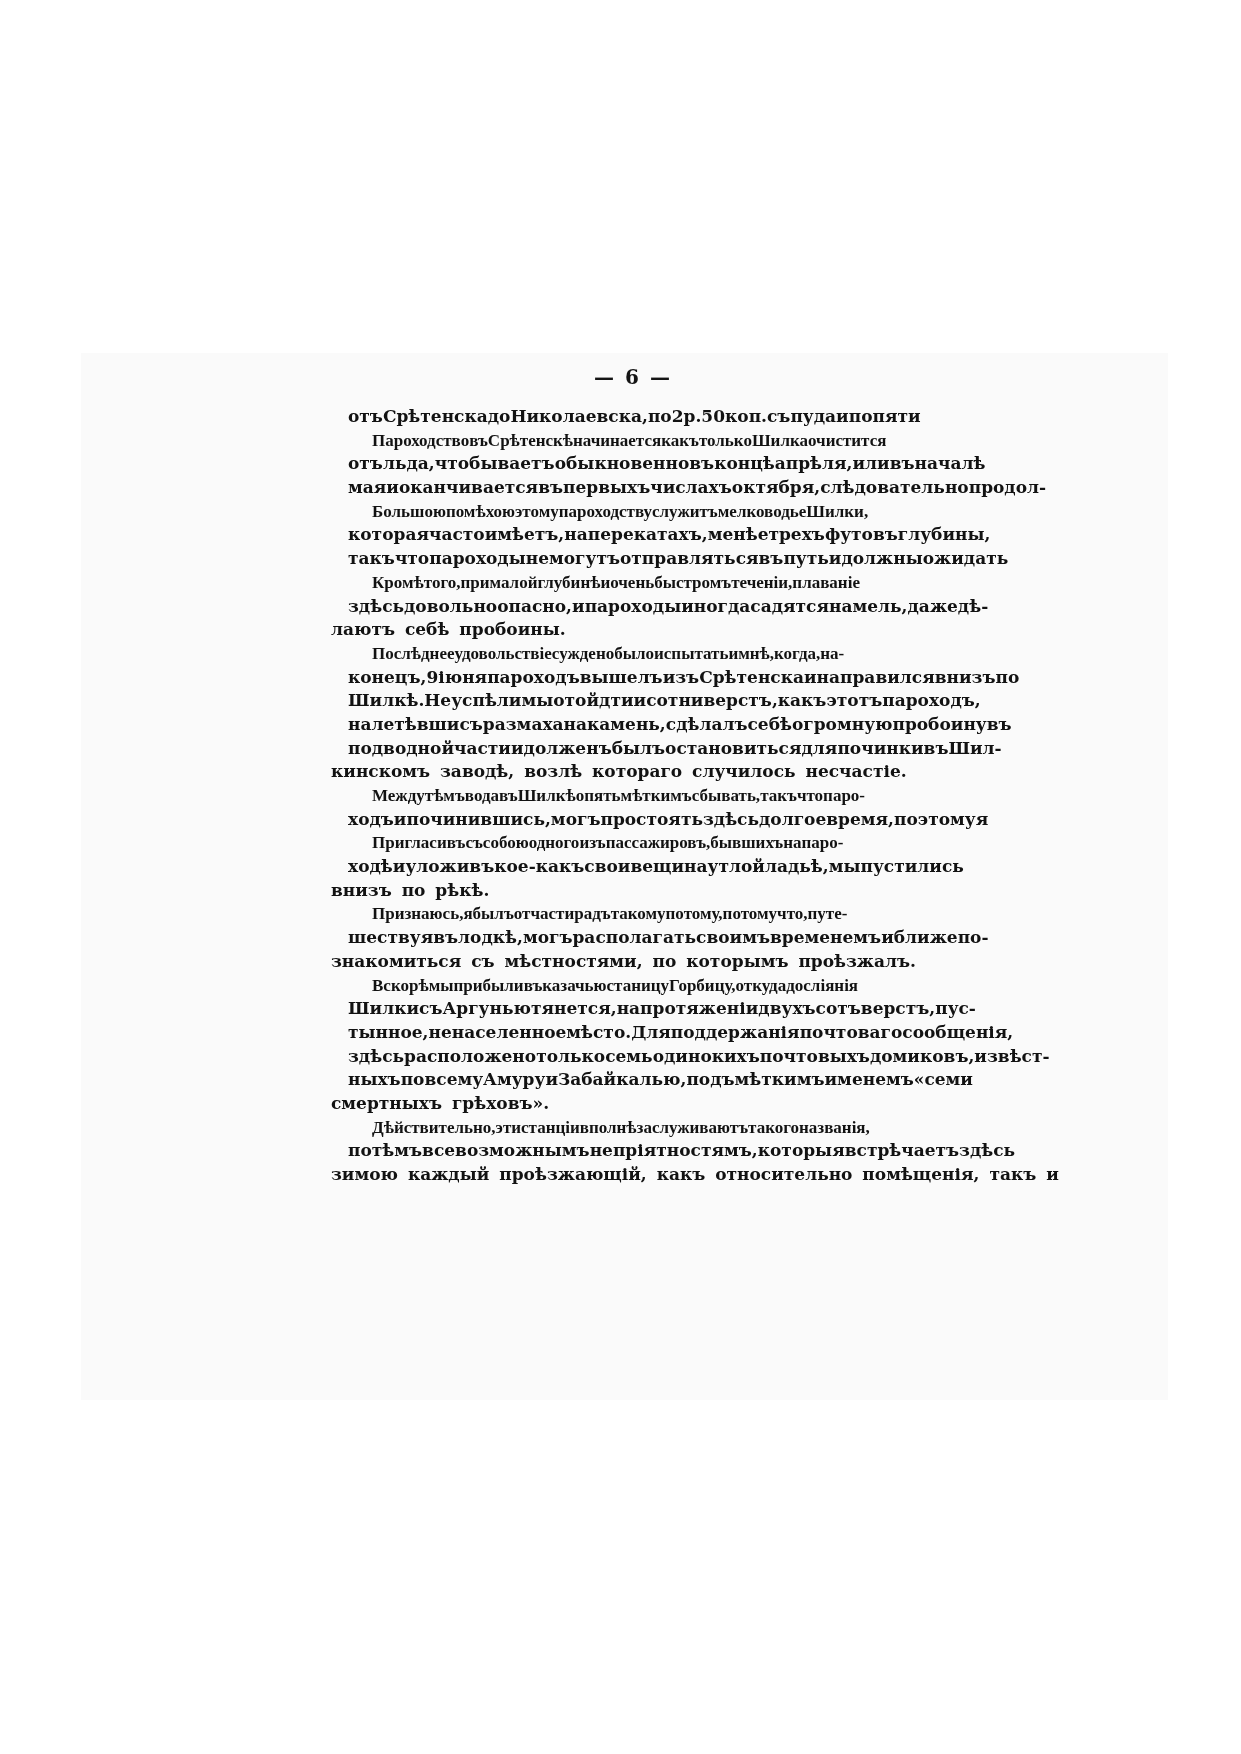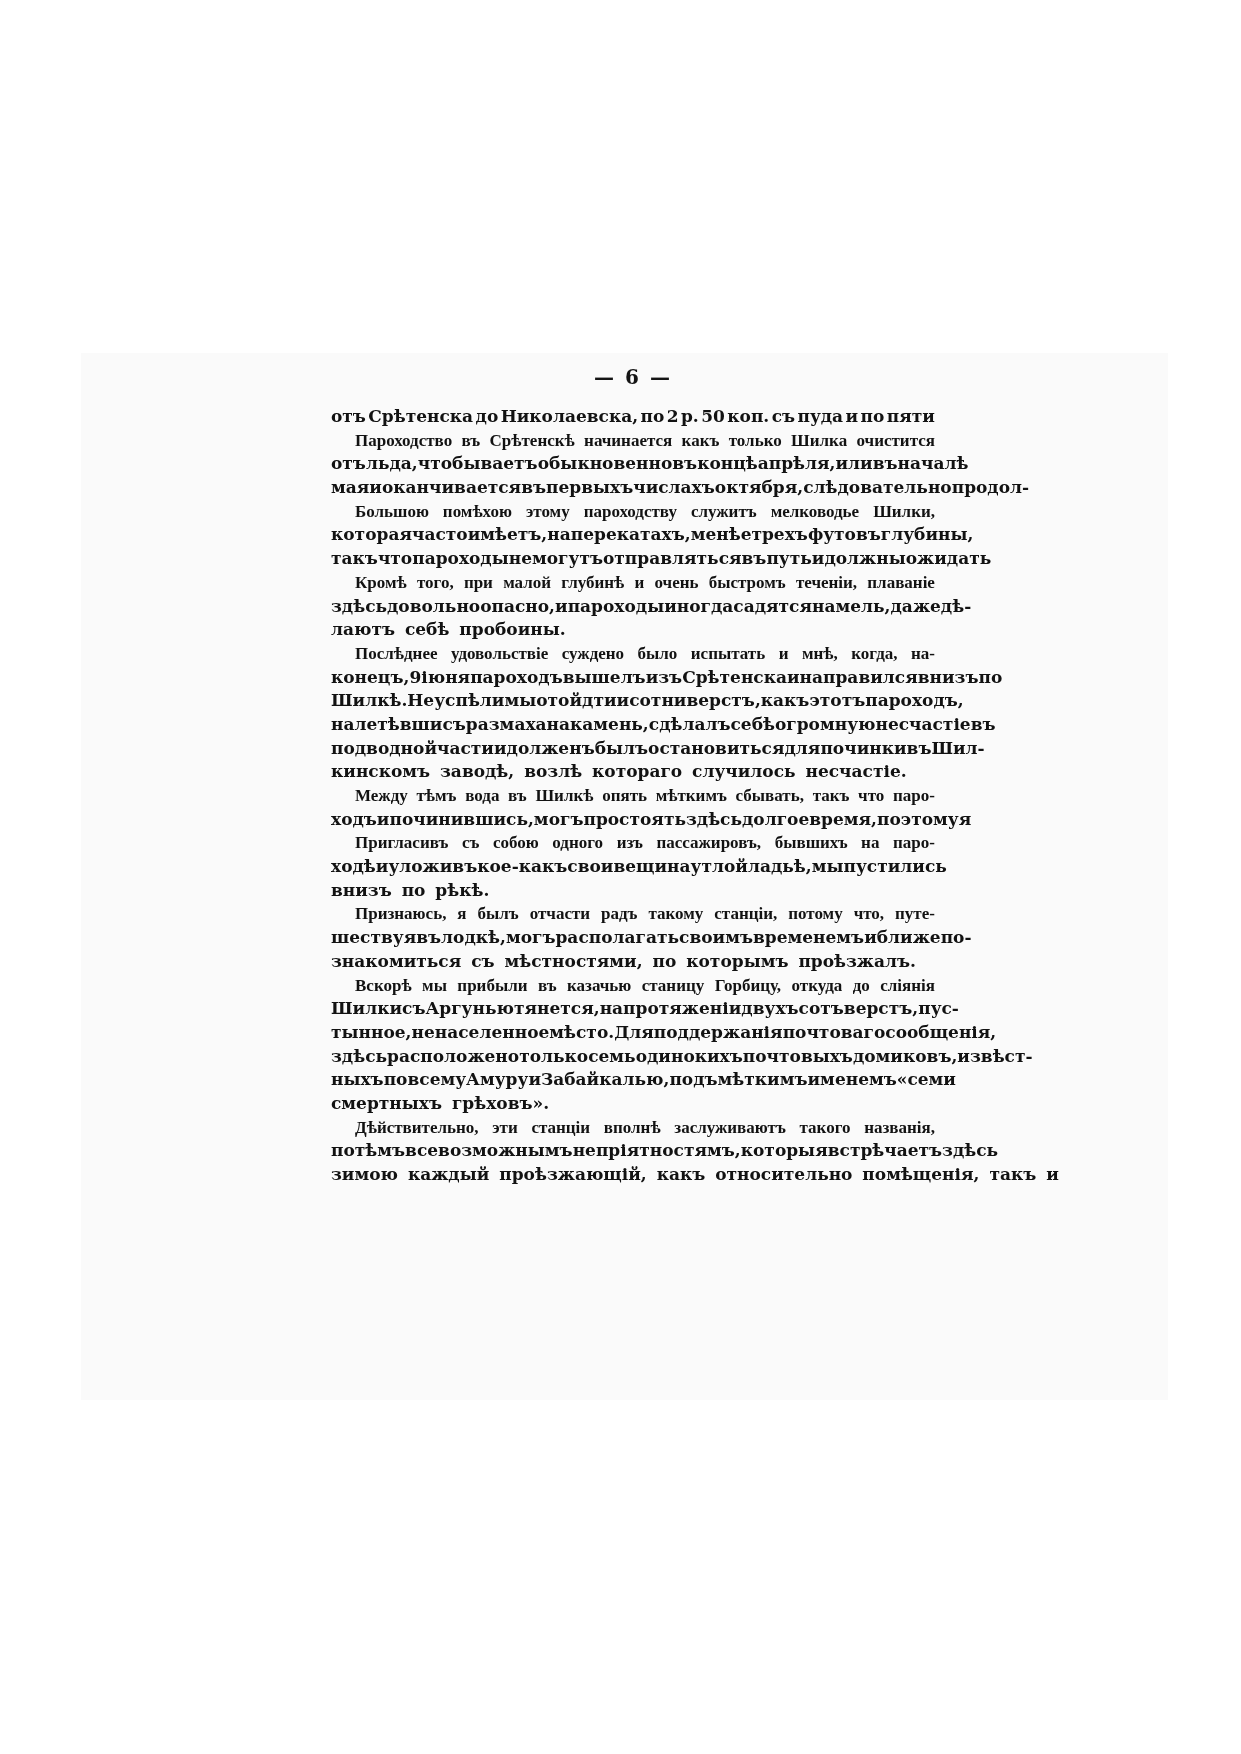--- a/index.html
+++ b/index.html
@@ -48,21 +48,21 @@
     padding: 0;
   }
   .line {
     height: 23.7px;
     line-height: 23.7px;
     white-space: nowrap;
   }
   
   .line.just {
     display: flex;
-    justify-content: space-between;
+    margin-left: 17px;
   }
   .line.just .w {
     flex: 0 0 auto;
   }
   
   .line.last {
     word-spacing: 4px;
   }
   .line.indent {
     padding-left: 24px;
@@ -233,21 +233,21 @@
           </div>
           <div class="line just">
             <span class="w">налетѣвши</span>
             <span class="w">съ</span>
             <span class="w">размаха</span>
             <span class="w">на</span>
             <span class="w">камень,</span>
             <span class="w">сдѣлалъ</span>
             <span class="w">себѣ</span>
             <span class="w">огромную</span>
-            <span class="w">несчастіе</span>
+            <span class="w">пробоину</span>
             <span class="w">въ</span>
           </div>
           <div class="line just">
             <span class="w">подводной</span>
             <span class="w">части</span>
             <span class="w">и</span>
             <span class="w">долженъ</span>
             <span class="w">былъ</span>
             <span class="w">остановиться</span>
             <span class="w">для</span>
@@ -312,21 +312,21 @@
           <div class="line last">внизъ по рѣкѣ.</div>
         </div>
         <div class="para">
           <div class="line just indent">
             <span class="w">Признаюсь,</span>
             <span class="w">я</span>
             <span class="w">былъ</span>
             <span class="w">отчасти</span>
             <span class="w">радъ</span>
             <span class="w">такому</span>
-            <span class="w">станціи,</span>
+            <span class="w">потому,</span>
             <span class="w">потому</span>
             <span class="w">что,</span>
             <span class="w">путе-</span>
           </div>
           <div class="line just">
             <span class="w">шествуя</span>
             <span class="w">въ</span>
             <span class="w">лодкѣ,</span>
             <span class="w">могъ</span>
             <span class="w">располагать</span>

